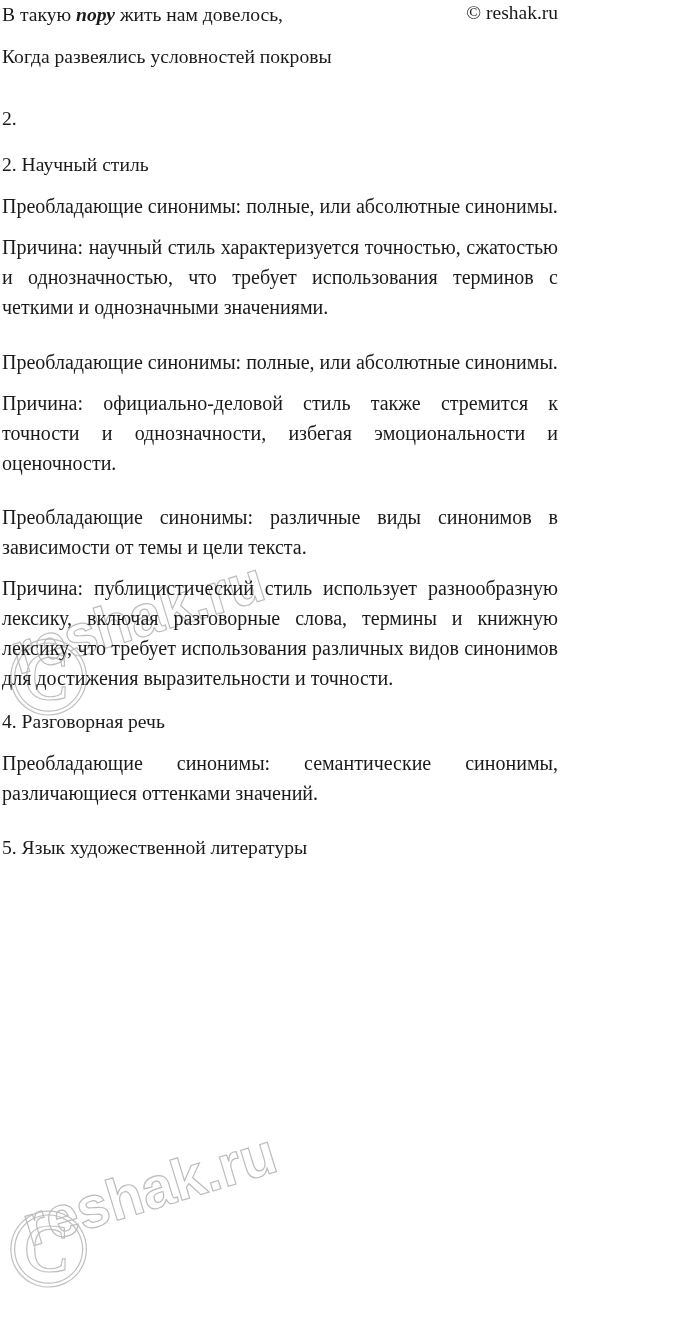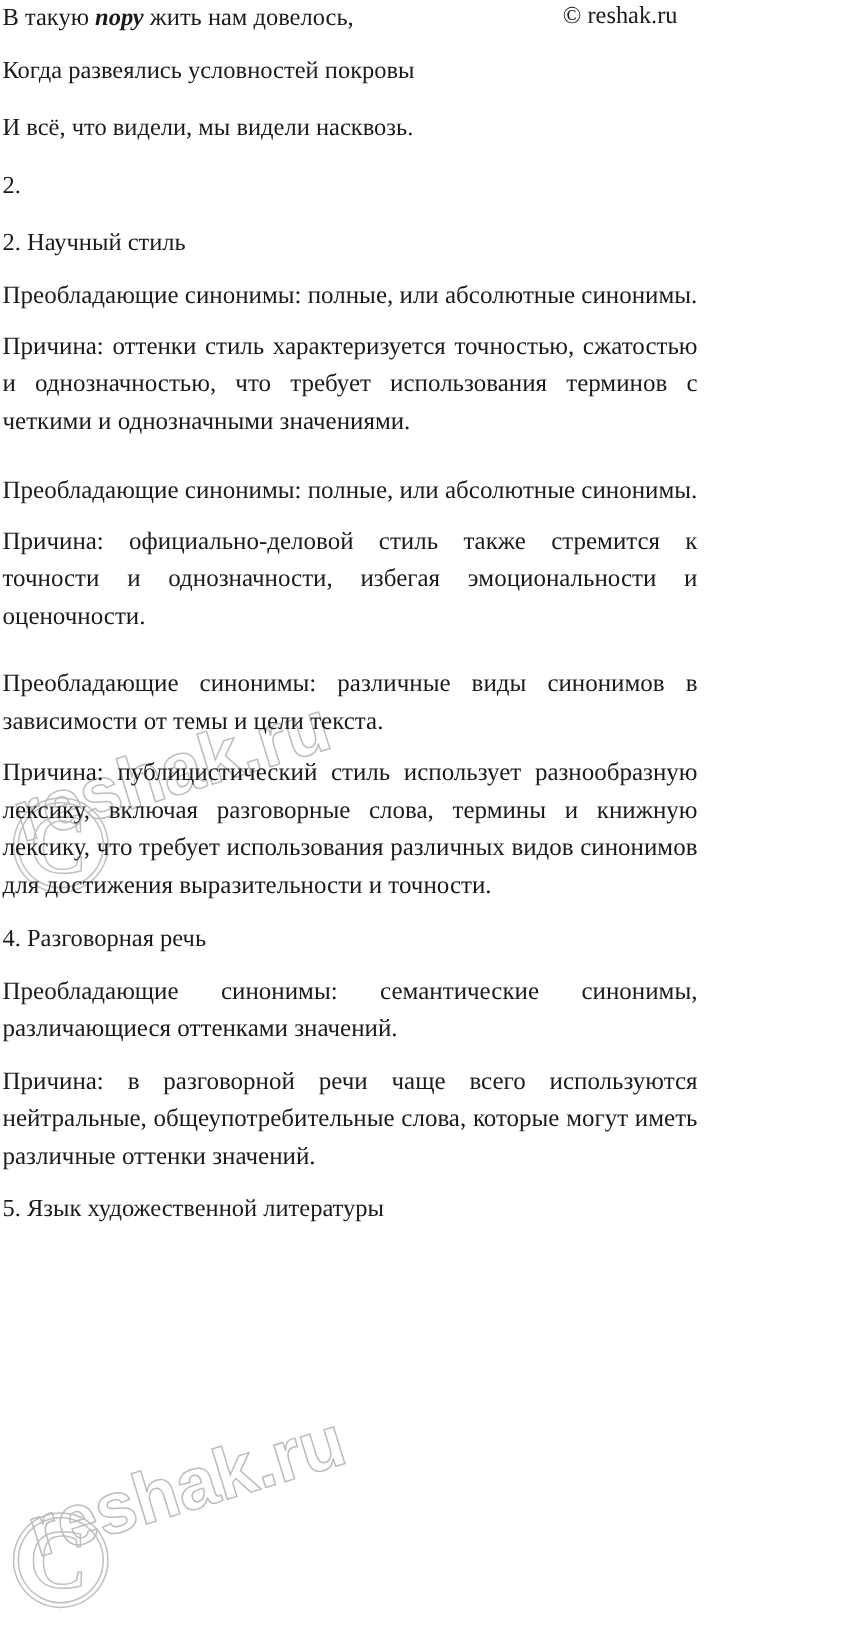--- a/index.html
+++ b/index.html
@@ -27,21 +27,21 @@
     padding: 0 2px 0 2px;
     box-sizing: border-box;
     width: 560px;
   }
   .hdr-row {
     position: relative;
     height: 26px;
   }
   .copyright-top {
     position: absolute;
-    right: 16px;
+    right: 0;
     top: 0;
     font-size: 19.5px;
     line-height: 26px;
     white-space: nowrap;
     color: #1a1a1a;
   }
   p.para {
     margin: 0;
     font-size: 20px;
     line-height: 30px;
@@ -121,50 +121,48 @@
 
     <div class="hdr-row">
       <p class="heading"><span>В такую </span><b class="emph">пору</b><span> жить нам довелось,</span></p>
       <span class="copyright-top">© reshak.ru</span>
     </div>
 
     <div class="gap-16"></div>
     <p class="heading">Когда развеялись условностей покровы</p>
 
     <div class="gap-16"></div>
-    <p class="heading">И всё, что видели, мы видели насквозь.</p>
 
     <div class="gap-16"></div>
     <p class="heading">2.</p>
 
     <div class="gap-16"></div>
     <p class="heading">2. Научный стиль</p>
     <div class="gap-11"></div>
     <p class="para last-natural">Преобладающие синонимы: полные, или абсолютные синонимы.</p>
     <div class="gap-11"></div>
-    <p class="para">Причина: оттенки стиль характеризуется точностью, сжатостью и однозначностью, что требует использования терминов с четкими и однозначными значениями.</p>
+    <p class="para">Причина: научный стиль характеризуется точностью, сжатостью и однозначностью, что требует использования терминов с четкими и однозначными значениями.</p>
 
     <div class="gap-14"></div>
     <div class="gap-11"></div>
     <p class="para last-natural">Преобладающие синонимы: полные, или абсолютные синонимы.</p>
     <div class="gap-11"></div>
     <p class="para">Причина: официально-деловой стиль также стремится к точности и однозначности, избегая эмоциональности и оценочности.</p>
 
     <div class="gap-14"></div>
     <div class="gap-10"></div>
     <p class="para">Преобладающие синонимы: различные виды синонимов в зависимости от темы и цели текста.</p>
     <div class="gap-11"></div>
     <p class="para">Причина: публицистический стиль использует разнообразную лексику, включая разговорные слова, термины и книжную лексику, что требует использования различных видов синонимов для достижения выразительности и точности.</p>
 
     <div class="gap-14"></div>
     <p class="heading">4. Разговорная речь</p>
     <div class="gap-11"></div>
     <p class="para">Преобладающие синонимы: семантические синонимы, различающиеся оттенками значений.</p>
     <div class="gap-12"></div>
-    <p class="para">Причина: в разговорной речи чаще всего используются нейтральные, общеупотребительные слова, которые могут иметь различные оттенки значений.</p>
 
     <div class="gap-13"></div>
     <p class="heading">5. Язык художественной литературы</p>
     <div class="gap-11"></div>
     <div class="gap-11"></div>
 
   </div>
 </div>
 
 </body></html>

